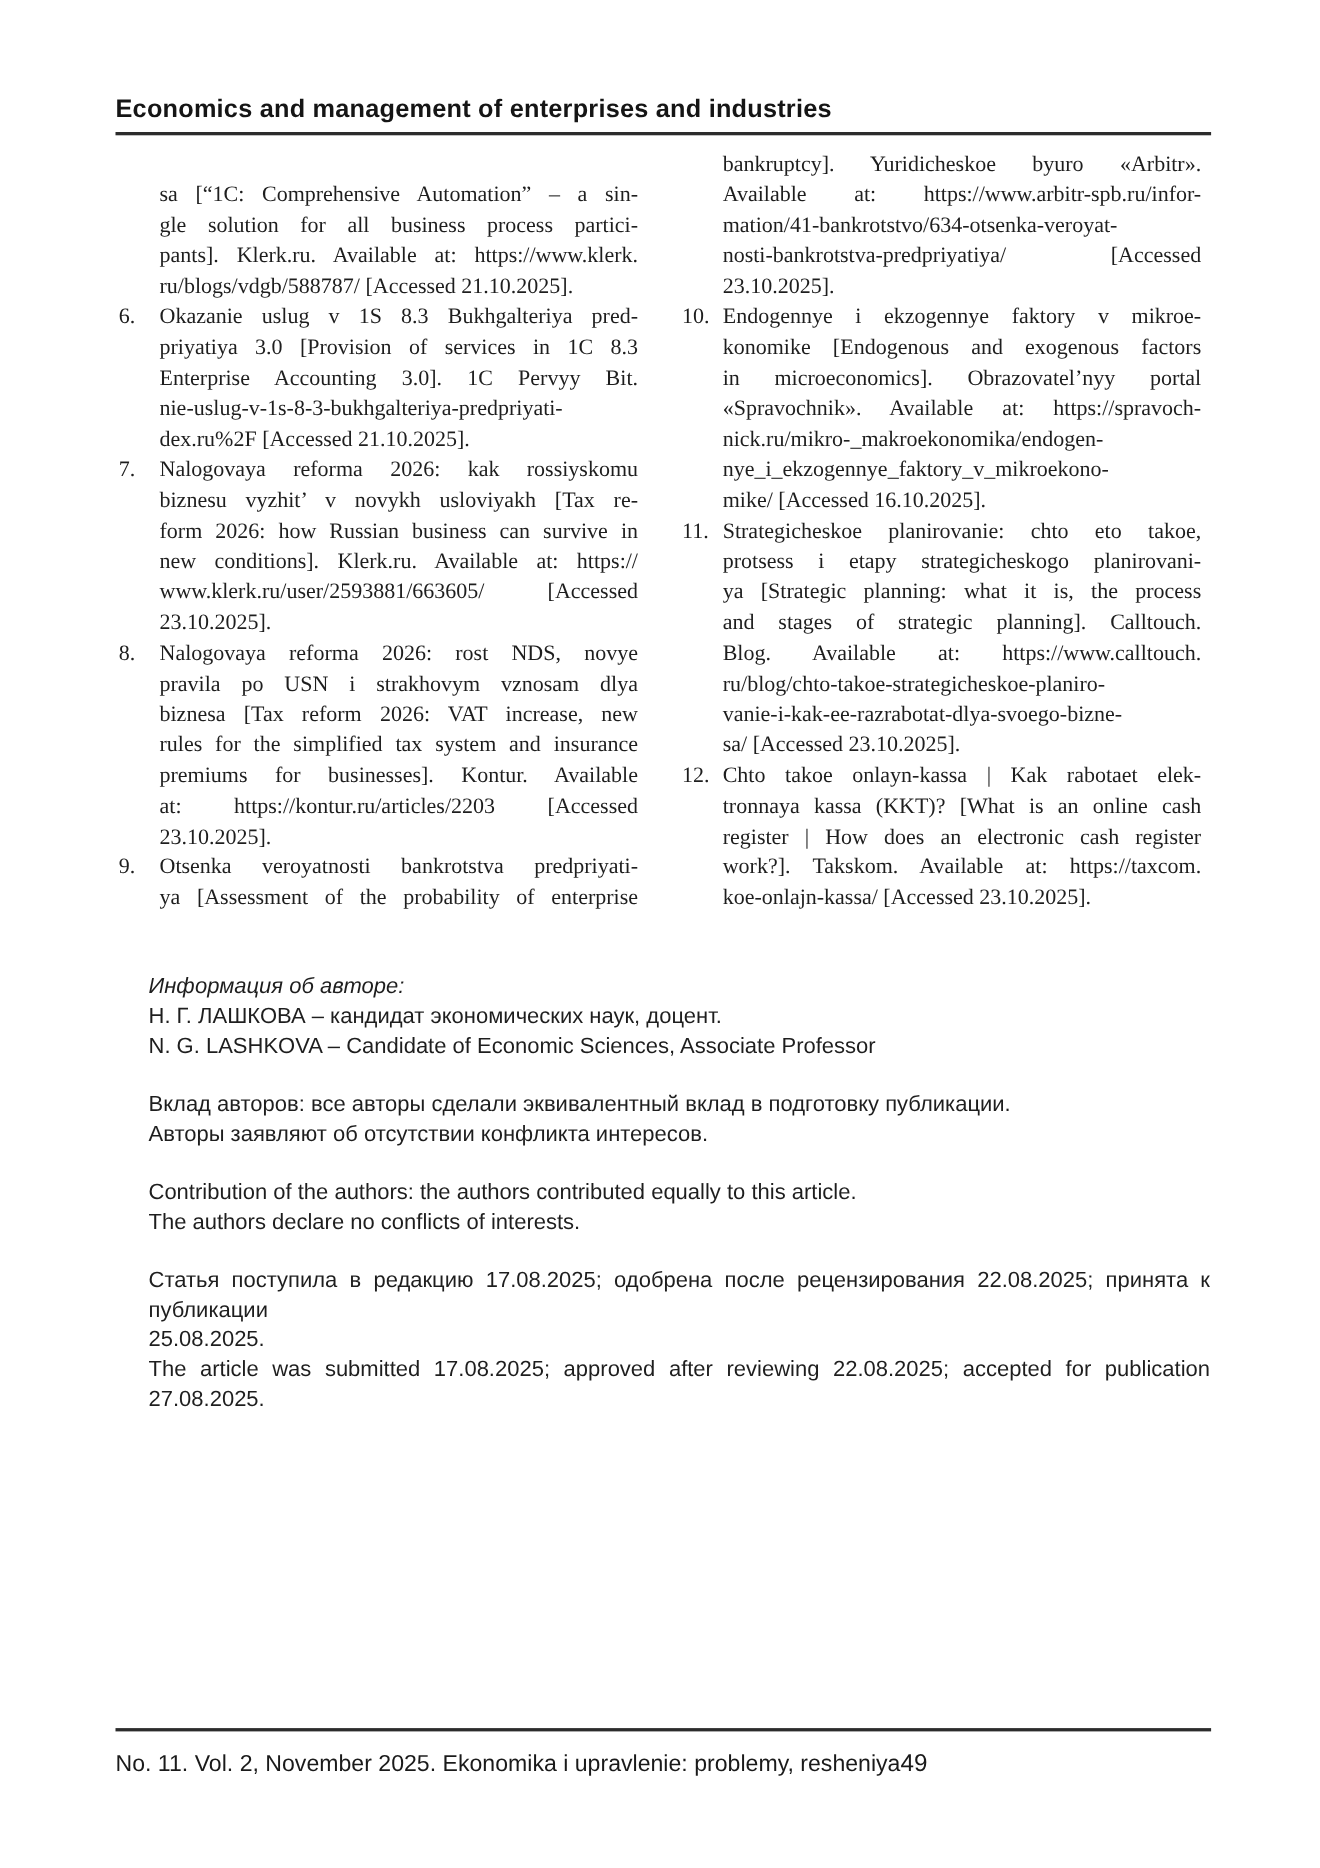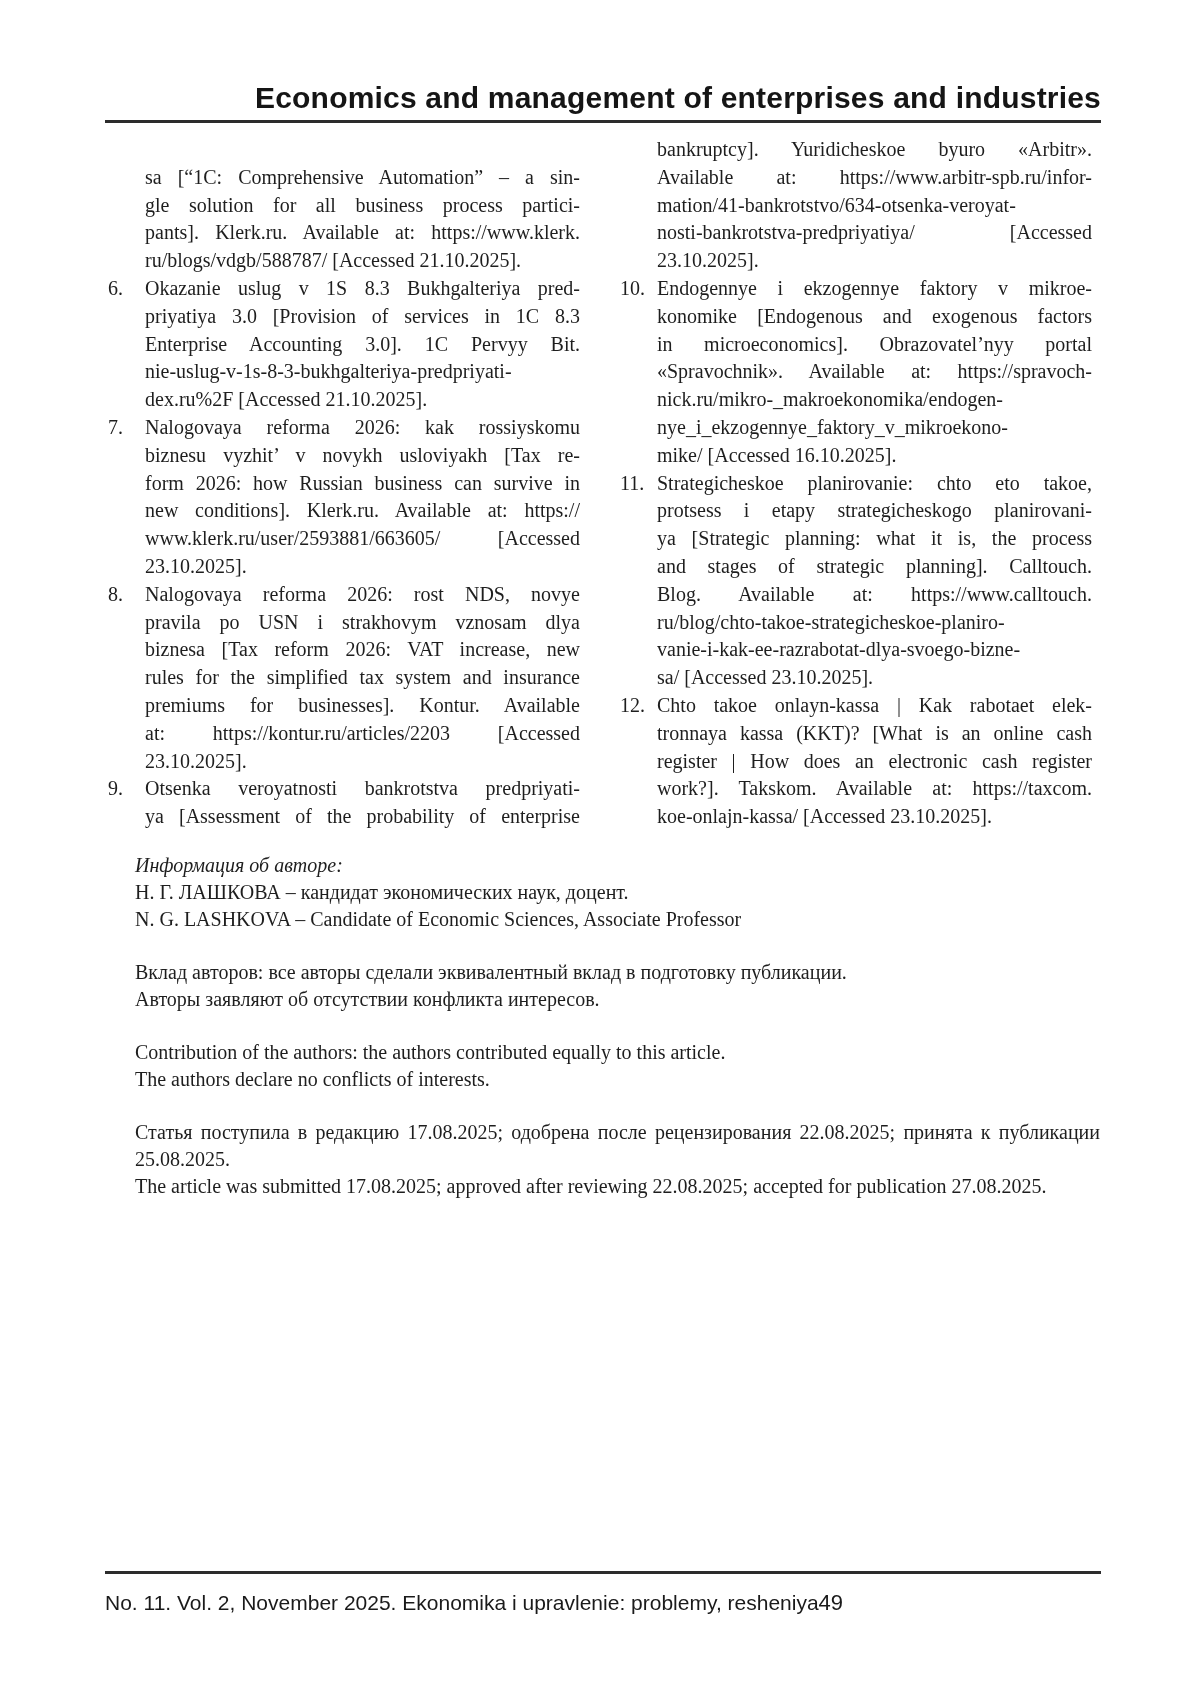--- a/index.html
+++ b/index.html
@@ -10,24 +10,24 @@
     background: #ffffff;
     overflow: hidden;
     color: #1e1e1e;
   }
   
   .header-title {
     position: absolute;
     top: 84px;
     left: 105px;
     right: 99px;
-    text-align: right;
+    text-align: left;
     font-family: "Liberation Sans", sans-serif;
     font-weight: bold;
-    font-size: 30px;
+    font-size: 23px;
     line-height: 28px;
     color: #151515;
     letter-spacing: 0.2px;
   }
   .rule {
     position: absolute;
     left: 105px;
     right: 99px;
     height: 3px;
     background: #2c2c2c;
@@ -60,24 +60,24 @@
   .ref-line {
     text-align: justify;
     text-align-last: justify;
     white-space: normal;
   }
   .ref-line.end { text-align-last: left; }
 
   
   .meta {
     position: absolute;
-    top: 852px;
+    top: 884px;
     left: 135px;
     width: 965px;
-    font-family: Liberation Serif, serif;
+    font-family: Liberation Sans, sans-serif;
     font-size: 20px;
     line-height: 27px;
   }
   .meta-block.gap { margin-top: 26px; }
   .meta-block.italic { font-style: italic; }
   .meta-line { text-align: justify; text-align-last: justify; }
   .meta-line.end { text-align-last: left; }
 
   
   .footer-row {

